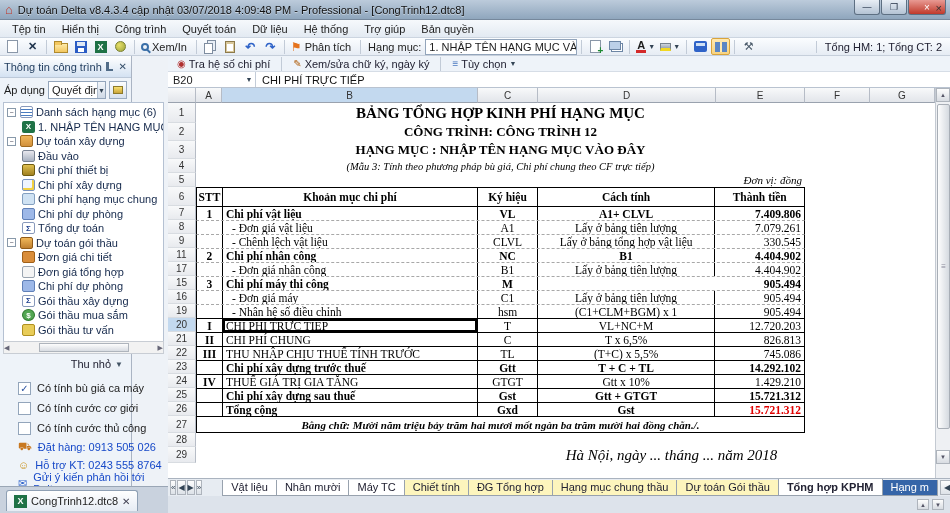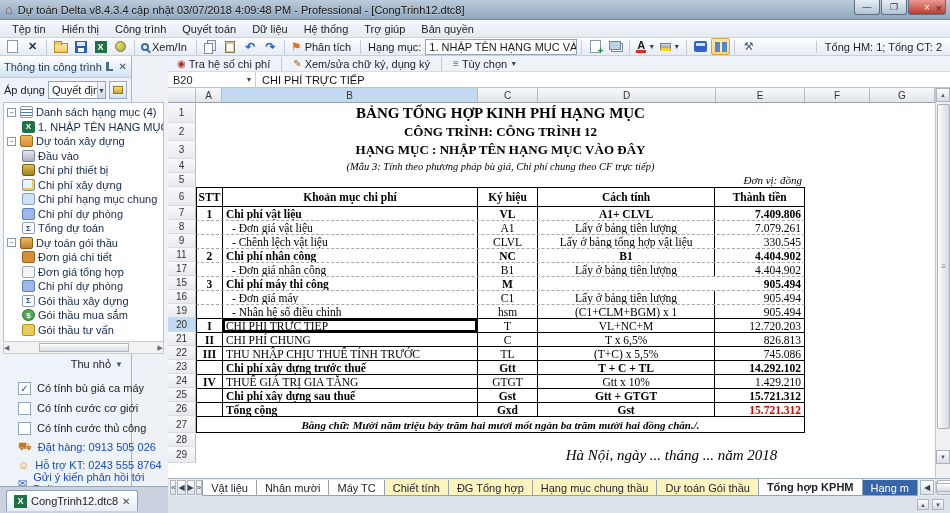--- a/index.html
+++ b/index.html
@@ -304,21 +304,21 @@
   </div>
 
   <div class="abs" id="subtoolbar">
     <span class="stbtn">
       <span class="sticon">◉</span>
       <span>Tra hệ số chi phí</span>
     </span>
     <span class="tsep"></span>
     <span class="stbtn">
       <span class="sticon pen">✎</span>
-      <span>Xem/sửa chữ ký, dụng ký</span>
+      <span>Xem/sửa chữ ký, ngày ký</span>
     </span>
     <span class="tsep"></span>
     <span class="stbtn">
       <span class="sticon opt">≡</span>
       <span>Tùy chọn</span>
       <span style="font-size:7px;color:#345;">▼</span>
     </span>
   </div>
 
   <div class="abs" id="formulabar">
@@ -342,21 +342,21 @@
         <span class="carr">▼</span>
       </span>
       <span id="apply-btn">
           <span class="bx"></span>
         </span>
     </div>
     <div id="tree">
         <div class="tree-row">
           <div class="exp">−</div>
           <div class="ticon ti-list"></div>
-          <span>Danh sách hạng mục (4)</span>
+          <span>Danh sách hạng mục (6)</span>
         </div>
         <div class="tree-row">
           <div style="width: 16px; flex: 0 0 auto;"></div>
           <div class="ticon ti-excel">X</div>
           <span>1. NHẬP TÊN HẠNG MỤC VÀO ĐÂY</span>
         </div>
         <div class="tree-row">
           <div class="exp">−</div>
           <div class="ticon ti-estimate"></div>
           <span>Dự toán xây dựng</span>
@@ -702,21 +702,21 @@
     <div id="vthumb">≡</div>
     <div class="sarr" id="vs-down">▼</div>
   </div>
 
   <div class="abs" id="tabbar">
     <span class="navbtn">«</span>
     <span class="navbtn">◀</span>
     <span class="navbtn">▶</span>
     <span class="navbtn">»</span>
     <span style="width:5px;"></span>
-    <span id="tabs-host" style="display:flex;align-items:flex-end;">
+    <span id="tabs-host" style="display:flex;align-items:center;padding-left:20px;">
         <span class="shtab ">Vật liệu</span>
         <span class="shtab ">Nhân mười</span>
         <span class="shtab ">Máy TC</span>
         <span class="shtab highlight">Chiết tính</span>
         <span class="shtab highlight">ĐG Tổng hợp</span>
         <span class="shtab highlight">Hạng mục chung thầu</span>
         <span class="shtab highlight">Dự toán Gói thầu</span>
         <span class="shtab active">Tổng hợp KPHM</span>
         <span class="shtab selected">Hạng m</span>
       </span>

